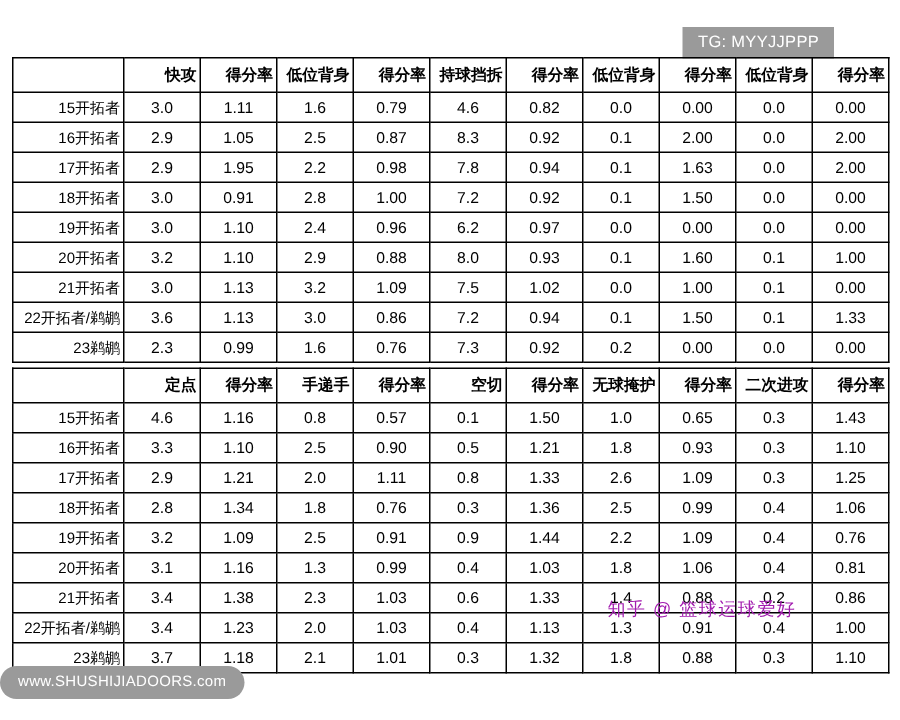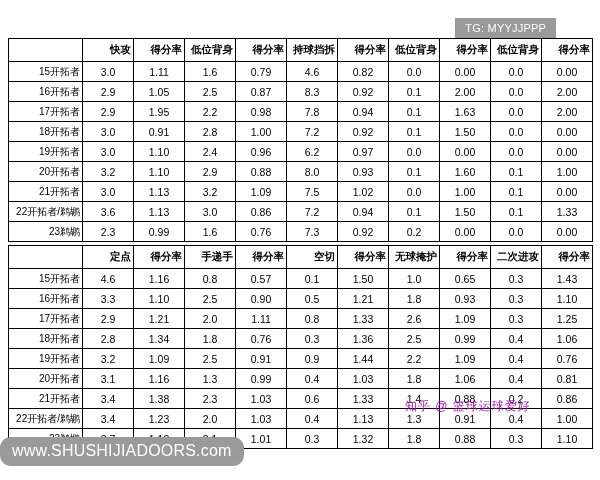--- a/index.html
+++ b/index.html
@@ -33,21 +33,21 @@
     font-family: "Liberation Sans", sans-serif;
   }
 
   
   .url-bar {
     position: absolute;
     left: 0;
     bottom: 14px;
     background: #9a9a9a;
     color: #ffffff;
-    font-size: 16px;
+    font-size: 10px;
     padding: 5px 12px 6px 12px;
     letter-spacing: 0.2px;
     border-radius: 11px;
   }
 
   
   .center-watermark {
     position: absolute;
     left: 405px;
     top: 398px;

